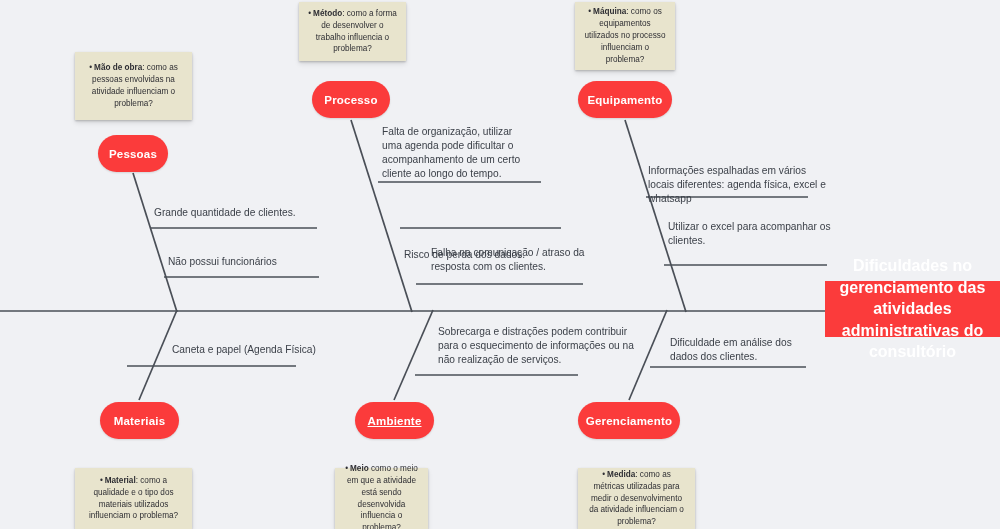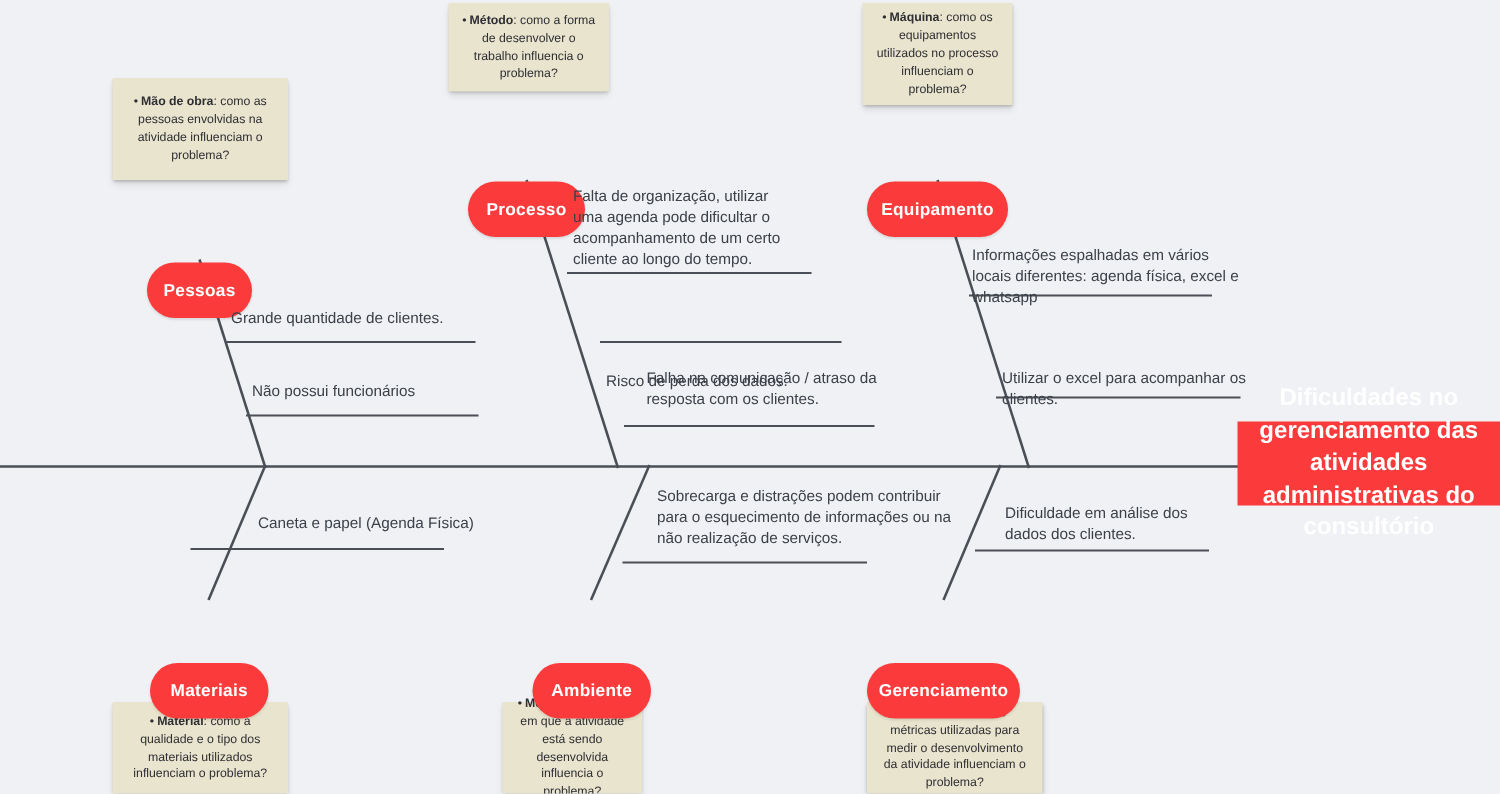--- a/index.html
+++ b/index.html
@@ -49,21 +49,20 @@
     border-radius: 22px;
     font-size: 11.5px;
     font-weight: bold;
     letter-spacing: 0.2px;
     display: flex;
     align-items: center;
     justify-content: center;
     box-sizing: border-box;
     text-align: center;
     box-shadow: 0 1px 2px rgba(0,0,0,0.12);
-    margin-top: 40px;
   }
 
   
   .problem-box {
     position: absolute;
     background: #fb3b3b;
     color: #ffffff;
     font-size: 16px;
     font-weight: bold;
     line-height: 1.35;
@@ -163,21 +162,21 @@
   </div>
 
   <div class="pill" style="left:578px; top:81px; width:94px; height:37px;">
     <span>Equipamento</span>
   </div>
 
   <div class="pill" style="left:100px; top:402px; width:79px; height:37px;text-align:center;">
     <span>Materiais</span>
   </div>
 
-  <div class="pill" style="left:355px; top:402px; width:79px; height:37px;">
+  <div class="pill" style="left:355px; top:402px; width:79px; height:37px;text-decoration:underline;">
     <span>Ambiente</span>
   </div>
 
   <div class="pill" style="left:578px; top:402px; width:102px; height:37px;">
     <span>Gerenciamento</span>
   </div>
 
   <div class="problem-box" style="left:825px; top:281px; width:175px; height:56px;">
     <span>Dificuldades no gerenciamento das atividades administrativas do consultório</span>
   </div>
@@ -199,21 +198,21 @@
   </div>
 
   <div class="cause" style="left:431px; top:246px; width:160px;">
     <span>Falha na comunicação / atraso da resposta com os clientes.</span>
   </div>
 
   <div class="cause" style="left:648px; top:164px; width:180px;">
     <span>Informações espalhadas em vários locais diferentes: agenda física, excel e whatsapp</span>
   </div>
 
-  <div class="cause" style="left:668px; top:246px; width:180px;">
+  <div class="cause" style="left:668px; top:220px; width:180px;">
     <span>Utilizar o excel para acompanhar os clientes.</span>
   </div>
 
   <div class="cause" style="left:172px; top:343px; width:190px;">
     <span>Caneta e papel (Agenda Física)</span>
   </div>
 
   <div class="cause" style="left:438px; top:325px; width:198px;">
     <span>Sobrecarga e distrações podem contribuir para o esquecimento de informações ou na não realização de serviços.</span>
   </div>

